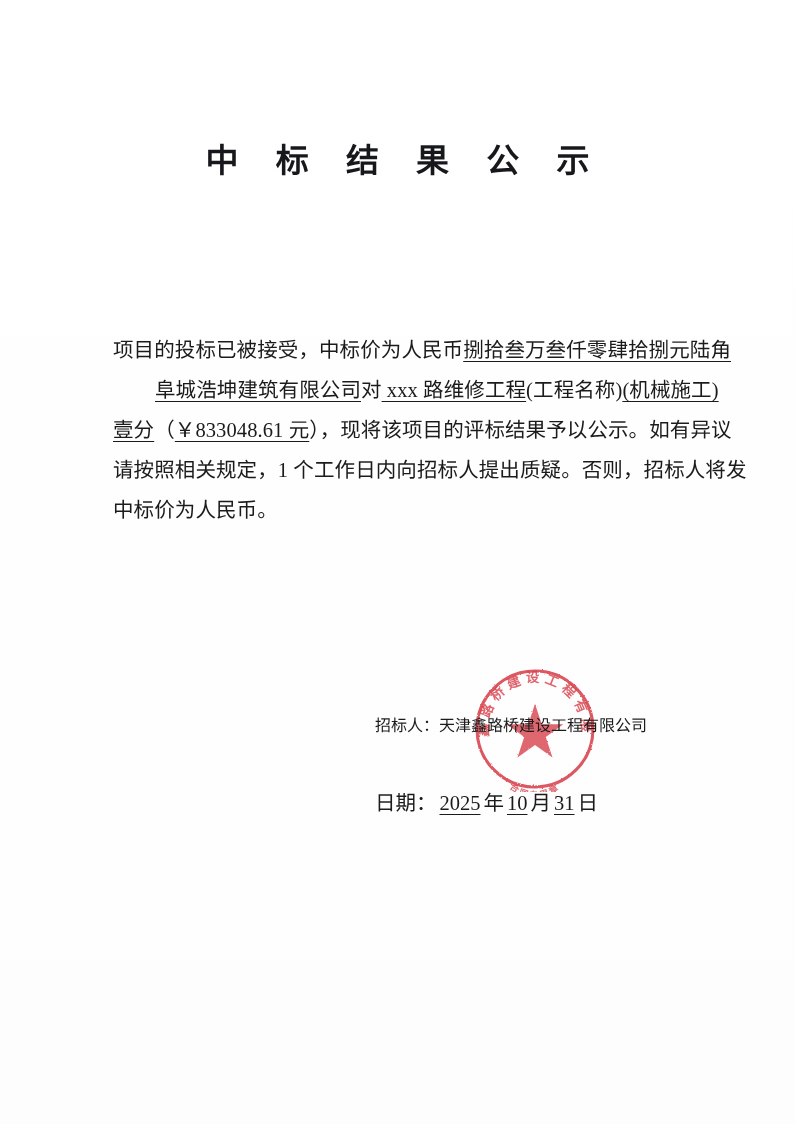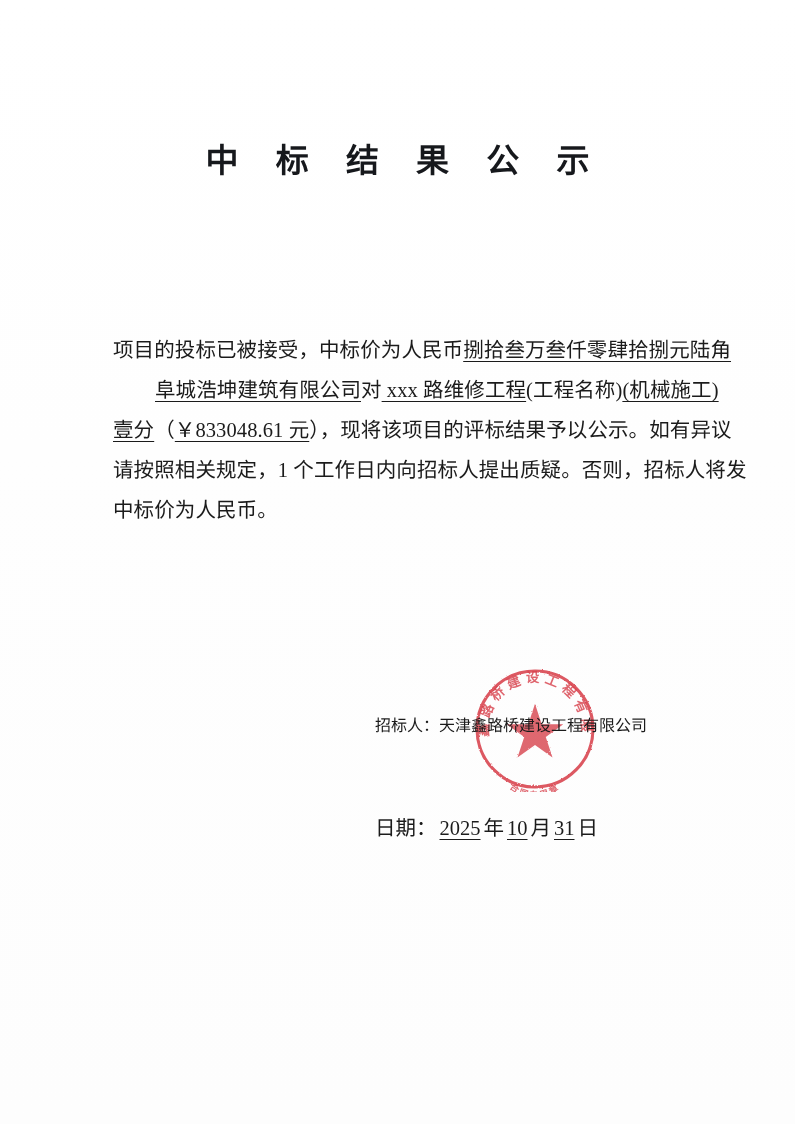--- a/index.html
+++ b/index.html
@@ -94,21 +94,20 @@
 
   .date-line {
     position: absolute;
     top: 788px;
     left: 375px;
     font-size: 20.5px;
     line-height: 30px;
     color: #1b1b1b;
     white-space: pre;
     z-index: 3;
-    margin-top: 25px;
   }
 
   .date-u {
     text-decoration: underline;
     text-decoration-thickness: 1px;
     text-underline-offset: 4px;
     padding: 0 3px;
   }
 
   

